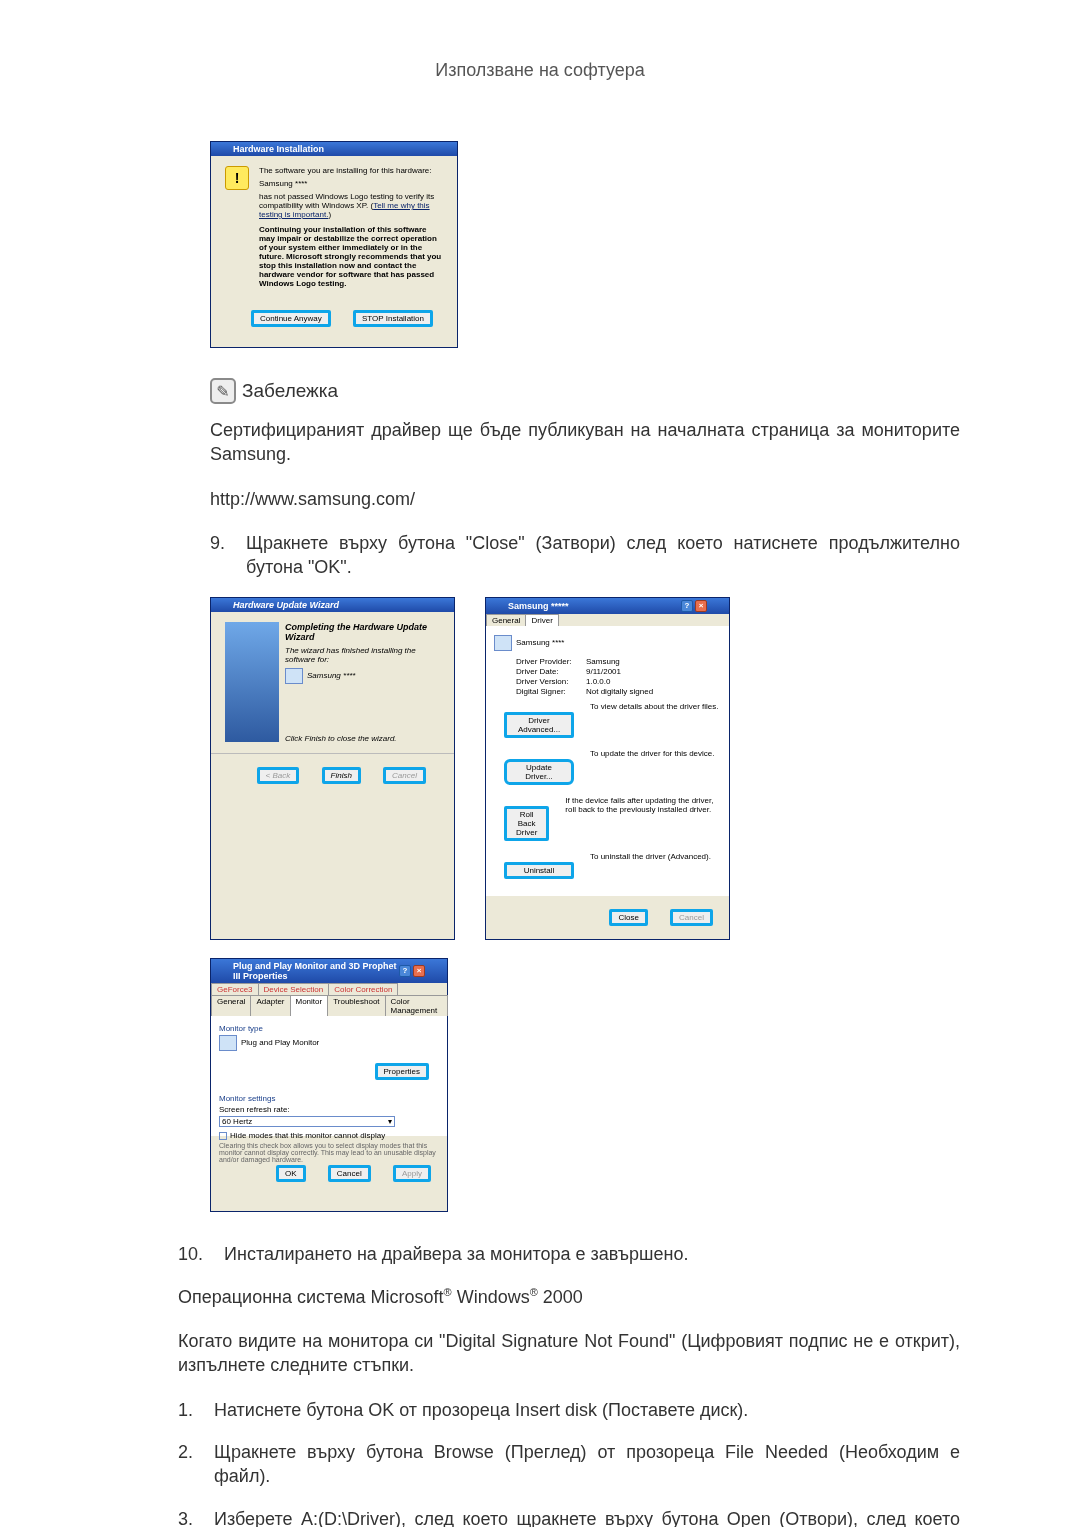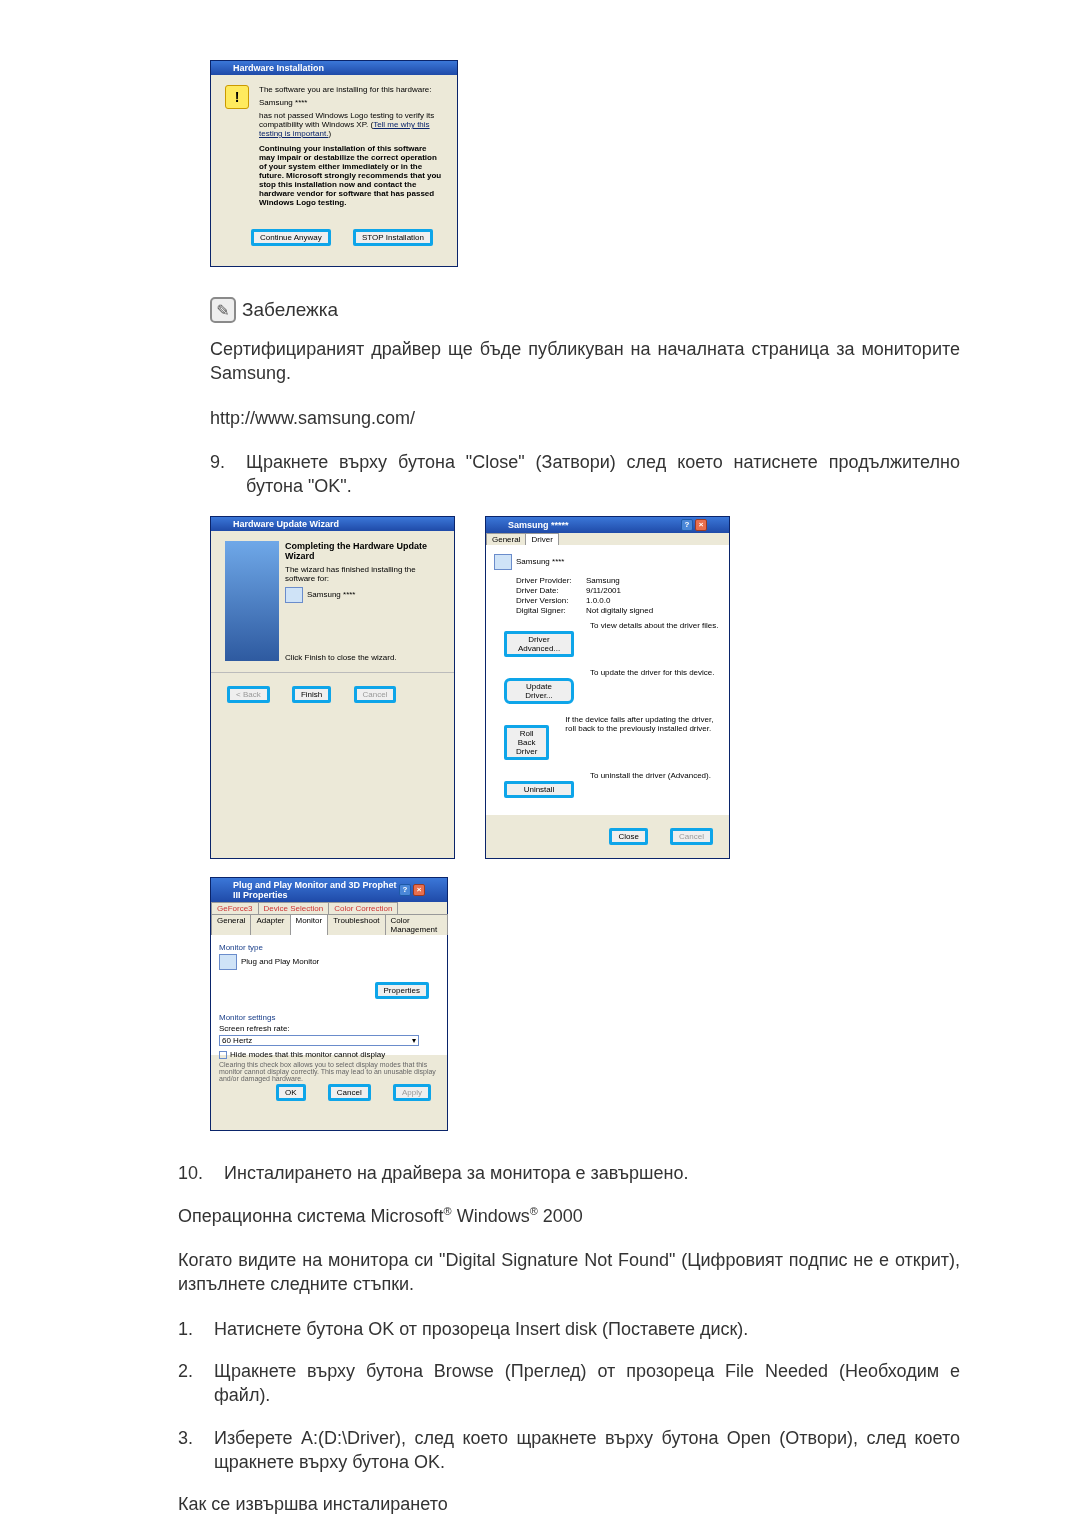--- a/index.html
+++ b/index.html
@@ -62,43 +62,44 @@
       display:flex;align-items:center;justify-content:center;font-size:16px;color:#555;background:#eee;
     }
     .note-label { font-size:19px; color:#333; }
 
     .para { margin: 10px 0 20px 0; line-height:1.35; text-align: justify;}
     .ol-item { display:flex; gap:12px; margin:10px 0 18px 0; line-height:1.35;}
     .ol-num { flex:0 0 24px; }
     .ol-text { flex:1; text-align: justify;}
 
     .dual-dialogs { display:flex; gap:30px; margin-bottom:18px; flex-wrap:wrap;}
-    .sub-dialog { width:245px; }
+    .sub-dialog { width:245px;font-style:italic; }
     .sub-dialog-wide { width:245px; }
 
     .xp-white { background:#fff; padding:6px 8px;}
     .kv-row { display:flex; font-size:8px; margin:1px 0;}
     .kv-row .k{width:70px;}
     sup{font-size:11px;}
     .section-hr{border-top:1px solid #888;margin-top:40px;}
     .tabs { display:flex; font-size:8px; }
     .tab { border:1px solid #999; border-bottom:none; padding:1px 5px; background:#ece9d8; margin-right:-1px;}
     .tab.active{background:#fff;}
     .fieldblk{border:none;margin:2px 0;font-size:8px;}
-    .select-fake{border:1px solid #6a8ccb;background:#fff;padding:0 2px;font-size:8px;display:flex;justify-content:space-between;align-items:center;width:200px;}
+    .select-fake{border:1px solid #6a8ccb;background:#fff;padding:0 2px;font-size:8px;display:flex;justify-content:space-between;align-items:center;width:176px;}
     .cb{width:8px;height:8px;border:1px solid #6a8ccb;display:inline-block;vertical-align:middle;margin-right:3px;}
     .mon-icon{width:18px;height:16px;background:#cfe3f7;border:1px solid #6a8ccb;display:inline-block;vertical-align:middle;margin-right:4px;}
     .tbclose{display:flex;gap:2px;}
     .tbclose span{width:12px;height:12px;background:#e96f4e;border:1px solid #9a3a22;display:inline-block;font-size:8px;line-height:10px;text-align:center;color:#fff;border-radius:2px;}
     .tbclose span.h{background:#4a87d8;border-color:#1e5aa8;}
   </style>
 </head>
 <body>
 
 <div class="page">
+  <div class="page-header">Използване на софтуера</div>
 
   <div class="content-block">
 
     <div class="dialog-img-wrap">
       <div class="xp-dialog" style="width:248px;">
         <div class="xp-titlebar">
             <span>Hardware Installation</span>
           </div>
         <div class="xp-body">
           <div class="xp-warning-row">
@@ -141,21 +142,21 @@
           </div>
         <div class="xp-body" style="display:flex;gap:6px;">
           <div style="width:54px;height:120px;background:linear-gradient(#6fa8e8,#2e5aa0);"></div>
           <div style="flex:1;">
             <div style="font-weight:bold;font-size:9px;">Completing the Hardware Update Wizard</div>
             <div style="margin-top:4px;">The wizard has finished installing the software for:</div>
             <div style="margin:4px 0;"><span class="mon-icon"></span><span>Samsung ****</span></div>
             <div style="margin-top:50px;">Click Finish to close the wizard.</div>
           </div>
         </div>
-        <div style="text-align:left;padding:3px 6px;border-top:1px solid #bbb;">
+        <div style="text-align:right;padding:3px 18px;border-top:1px solid #bbb;">
           <span class="xp-btn" style="color:#999;">&lt; Back</span>
           <span class="xp-btn">Finish</span>
           <span class="xp-btn" style="color:#999;">Cancel</span>
         </div>
       </div>
 
       <div class="xp-dialog sub-dialog-wide">
         <div class="xp-titlebar">
           <span>Samsung *****</span>
           <div class="tbclose">

